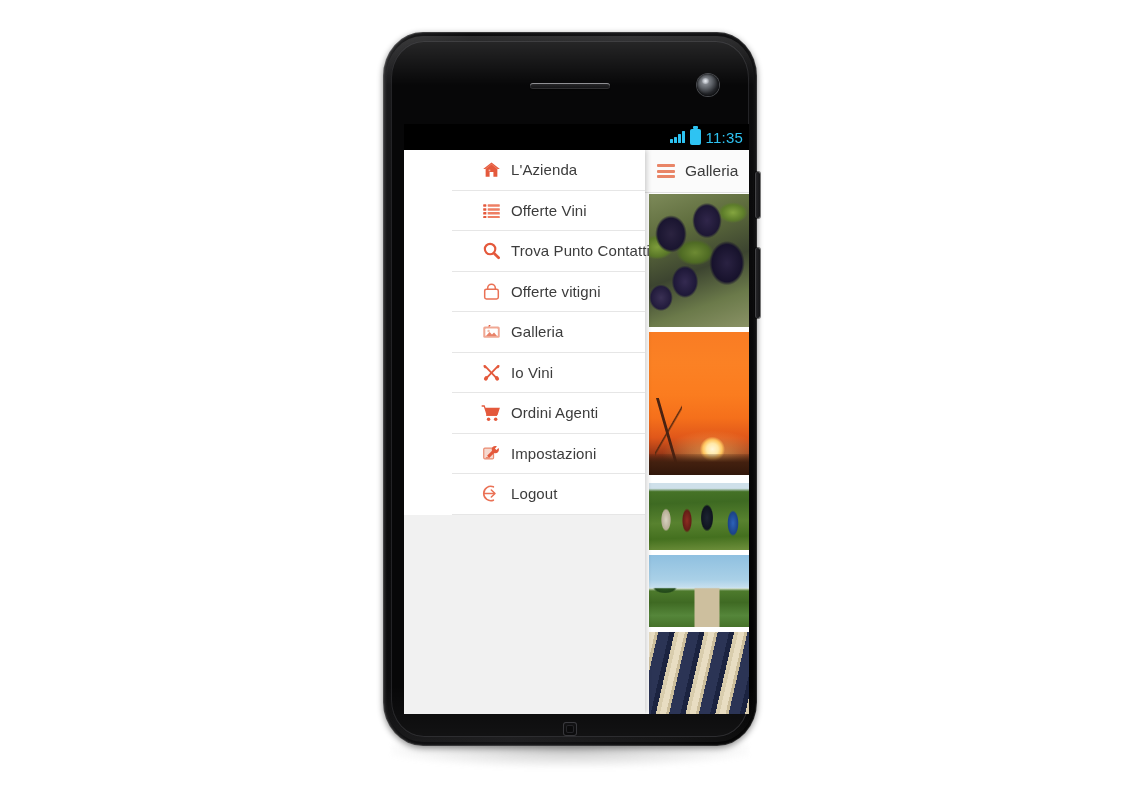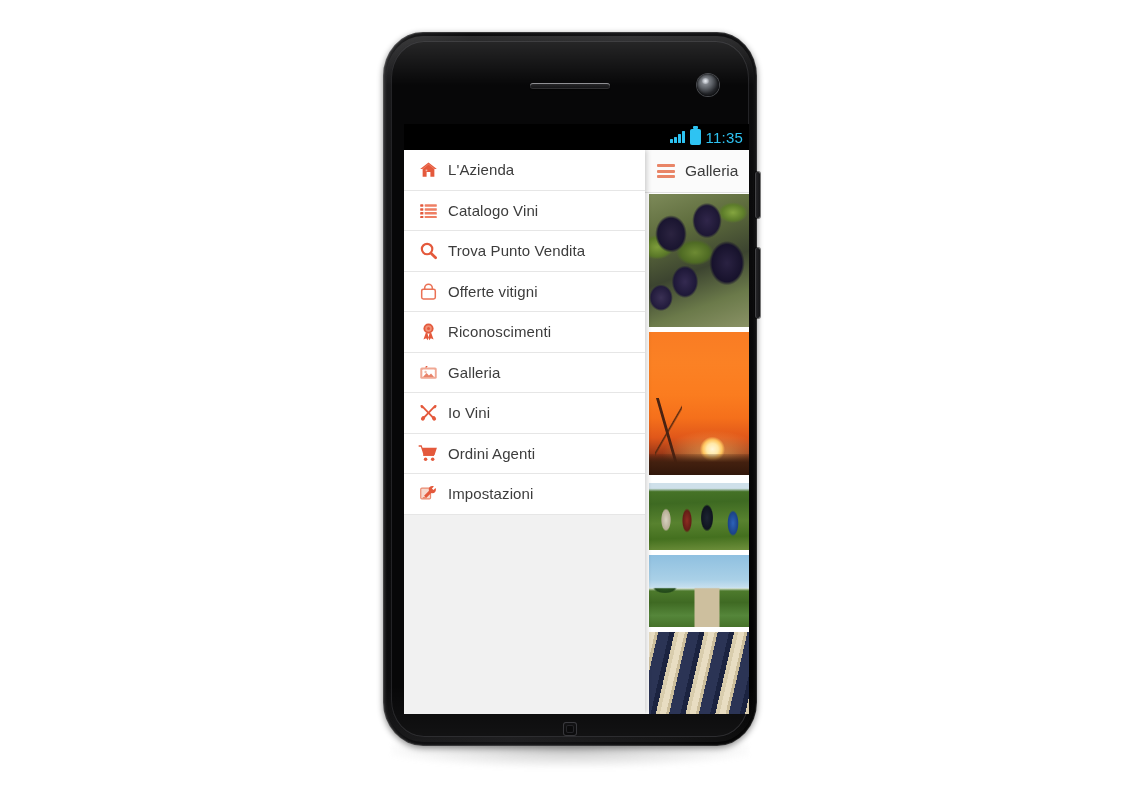--- a/index.html
+++ b/index.html
@@ -246,24 +246,25 @@
     width:241px;
     background:#f1f1f1;
     box-shadow:2px 0 5px rgba(0,0,0,.18);
   }
   .drawer-list{
     background:#ffffff;
   }
   .nav-item{
     height:40.5px;
     display:flex;align-items:center;
-    padding-left:11px;
+    padding-left:26px;
     box-sizing:border-box;
     border-bottom:1px solid #e6e6e6;
     background:#ffffff;
+    margin-left:48px;
   }
   .nav-icon{
     width:26px;height:22px;
     flex:0 0 auto;
     display:flex;align-items:center;justify-content:center;
     margin-right:7px;
   }
   .nav-icon svg{display:block;}
   .nav-label{
     font-size:15px;
@@ -351,54 +352,43 @@
                   <rect x="1.5" y="19" width="4" height="2.6" rx=".6"></rect>
                 </g>
                 <g fill="#ee7f64">
                   <rect x="7.2" y="4" width="15.3" height="3.2" rx=".6"></rect>
                   <rect x="7.2" y="9" width="15.3" height="3.2" rx=".6"></rect>
                   <rect x="7.2" y="14" width="15.3" height="3.2" rx=".6"></rect>
                   <rect x="7.2" y="19" width="15.3" height="2.6" rx=".6"></rect>
                 </g>
               </svg>
             </span>
-            <span class="nav-label">Catalogo Vini</span>
+            <span class="nav-label">Offerte Vini</span>
           </div>
 
           <div class="nav-item">
             <span class="nav-icon">
               <svg width="19" height="19" viewBox="0 0 24 24">
                 <circle cx="10.2" cy="10.2" r="6.6" fill="none" stroke="#e4593c" stroke-width="2.7"></circle>
                 <line x1="15.2" y1="15.4" x2="21" y2="21.2" stroke="#e4593c" stroke-width="3.4" stroke-linecap="round"></line>
               </svg>
             </span>
-            <span class="nav-label">Trova Punto Vendita</span>
+            <span class="nav-label">Trova Punto Contatti</span>
           </div>
 
           <div class="nav-item">
             <span class="nav-icon">
               <svg width="19" height="19" viewBox="0 0 24 24">
                 <path d="M7.2 9.4V7.6a4.8 4.8 0 0 1 9.6 0v1.8" fill="none" stroke="#ea7155" stroke-width="1.9"></path>
                 <rect x="3.4" y="9.2" width="17.2" height="12.2" rx="2.2" fill="none" stroke="#ea7155" stroke-width="1.9"></rect>
               </svg>
             </span>
             <span class="nav-label">Offerte vitigni</span>
           </div>
 
-          <div class="nav-item">
-            <span class="nav-icon">
-              <svg width="19" height="19" viewBox="0 0 24 24">
-                <path fill="#e4593c" d="M8.6 13.6 5.6 22l3.4-1.6L11.1 23l2-7.8zM15.4 13.6l3 8.4-3.4-1.6L12.9 23l-2-7.8z"></path>
-                <circle cx="12" cy="8.2" r="6.4" fill="#e4593c"></circle>
-                <circle cx="12" cy="8.2" r="4.1" fill="#f09177"></circle>
-                <circle cx="12" cy="8.2" r="1.9" fill="#e4593c"></circle>
-              </svg>
-            </span>
-            <span class="nav-label">Riconoscimenti</span>
-          </div>
 
           <div class="nav-item">
             <span class="nav-icon">
               <svg width="19" height="19" viewBox="0 0 24 24">
                 <rect x="1.6" y="5.6" width="20.8" height="14.4" rx="2" fill="#f0a894"></rect>
                 <rect x="4.2" y="8.2" width="15.8" height="9.6" rx="1" fill="#ffffff"></rect>
                 <circle cx="8.3" cy="11.4" r="1.5" fill="#efb9a8"></circle>
                 <path fill="#e8836a" d="M5 17.8 9.6 12.6l3 3.2 2.6-2.6 3.8 4.6z"></path>
                 <path fill="#e4593c" d="M1.6 5.6h6.2l1-1.8h2.1l-1 1.8H1.6z"></path>
               </svg>
@@ -438,20 +428,30 @@
             <span class="nav-icon">
               <svg width="19" height="19" viewBox="0 0 24 24">
                 <rect x="2.2" y="5.2" width="12.4" height="13.6" rx="1.4" fill="#f6d9cf" stroke="#ea8a70" stroke-width="1.5"></rect>
                 <path fill="#e4593c" d="M16.6 2.6c-2.4 0-4.3 1.9-4.3 4.3 0 .6.1 1.2.4 1.7L6.4 14.9l2.7 2.7 6.3-6.3c.5.2 1.1.4 1.7.4 2.4 0 4.3-1.9 4.3-4.3 0-.8-.2-1.5-.6-2.2l-2.5 2.5-2-2 2.5-2.5c-.7-.4-1.4-.6-2.2-.6z"></path>
                 <path fill="#ea8a70" d="M4.8 16.4h4.4v2H4.8z"></path>
               </svg>
             </span>
             <span class="nav-label">Impostazioni</span>
           </div>
 
+          <div class="nav-item">
+            <span class="nav-icon">
+              <svg width="19" height="19" viewBox="0 0 24 24">
+                <path d="M15.5 12H2.8" fill="none" stroke="#ea7155" stroke-width="2" stroke-linecap="round"></path>
+                <path d="M11.8 7.6 16.4 12l-4.6 4.4" fill="none" stroke="#ea7155" stroke-width="2" stroke-linecap="round" stroke-linejoin="round"></path>
+                <path d="M14.4 3.6a9 9 0 1 0 0 16.8" fill="none" stroke="#ea7155" stroke-width="2" stroke-linecap="round"></path>
+              </svg>
+            </span>
+            <span class="nav-label">Logout</span>
+          </div>
 
 
         </div>
       </div>
 
     </div>
   </div>
 </div>
 
 </body></html>

